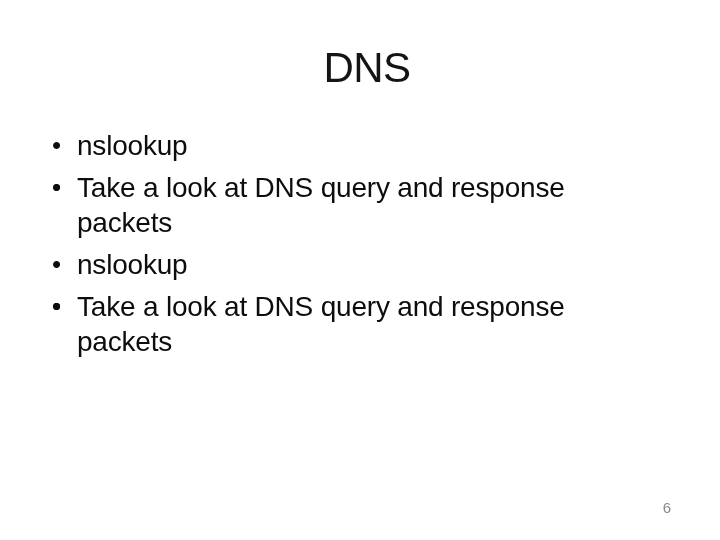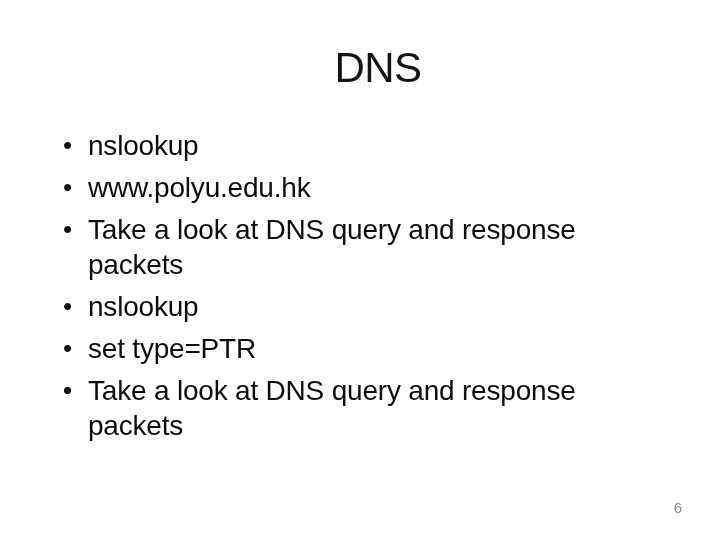--- a/index.html
+++ b/index.html
@@ -9,21 +9,21 @@
   body {
     width: 720px;
     height: 540px;
     background: #ffffff;
     font-family: "Liberation Sans", sans-serif;
     overflow: hidden;
     position: relative;
   }
   .slide {
     position: absolute;
-    left: 18px;
+    left: 7px;
     top: 0;
     width: 588px;
     height: 540px;
     background: #ffffff;
   }
   .slide-title {
     position: absolute;
     top: 44px;
     left: 0;
     width: 720px;
@@ -80,33 +80,31 @@
 
   <div class="slide-title">DNS</div>
 
   <ul class="bullet-list">
     <li>
       <span class="bullet-marker">•</span>
       <span>nslookup</span>
     </li>
     <li>
       <span class="bullet-marker">•</span>
-      <span>www.polyu.edu.hk</span>
     </li>
     <li>
       <span class="bullet-marker">•</span>
       <span>Take a look at DNS query and response packets</span>
     </li>
     <li>
       <span class="bullet-marker">•</span>
       <span>nslookup</span>
     </li>
     <li>
       <span class="bullet-marker">•</span>
-      <span>set type=PTR</span>
     </li>
     <li>
       <span class="bullet-marker">•</span>
     </li>
     <li>
       <span class="bullet-marker">•</span>
       <span>Take a look at DNS query and response packets</span>
     </li>
   </ul>
 

